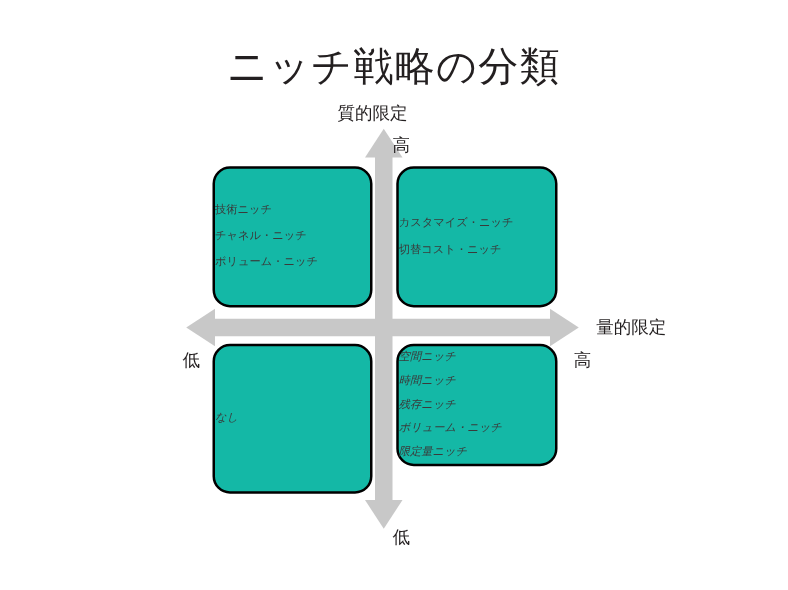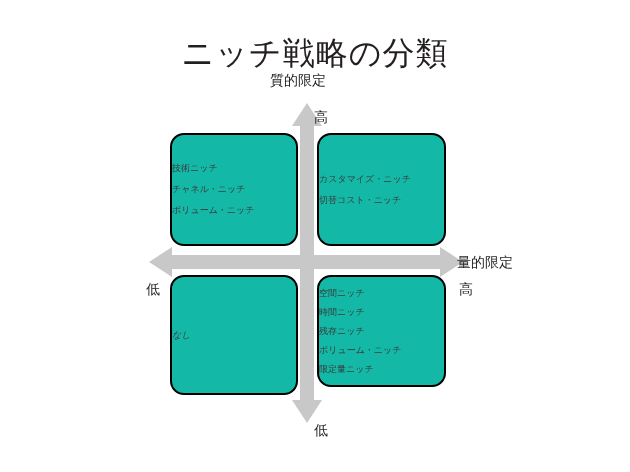--- a/index.html
+++ b/index.html
@@ -49,43 +49,43 @@
   .axis-label {
     position: absolute;
     font-size: 13px;
     line-height: 17px;
     color: #231f20;
     white-space: nowrap;
   }
   .axis-label.big {
     font-size: 14px;
   }
-  .lbl-vert-title { left: 270px; top: 72px; }
+  .lbl-vert-title { left: 270px; top: 83px; }
   .lbl-vert-high  { left: 314px; top: 109px; }
   .lbl-vert-low   { left: 314px; top: 422px; }
-  .lbl-horz-title { left: 457px; top: 254px; }
+  .lbl-horz-title { left: 477px; top: 254px; }
   .lbl-horz-high  { left: 459px; top: 281px; }
   .lbl-horz-low   { left: 146px; top: 281px; }
 
   
   .quad {
     position: absolute;
     box-sizing: border-box;
     border: 2px solid #000000;
     border-radius: 14px;
     background: #14b8a6;
     display: flex;
     flex-direction: column;
     align-items: flex-start;
     justify-content: center;
   }
   .quad-tl { left: 170px; top: 133px; width: 128px; height: 113px; }
   .quad-tr { left: 317px; top: 133px; width: 129px; height: 113px; }
   .quad-bl { left: 170px; top: 275px; width: 128px; height: 120px; font-style: italic; }
-  .quad-br { left: 317px; top: 275px; width: 129px; height: 112px; }
+  .quad-br { left: 317px; top: 275px; width: 129px; height: 98px; font-style: italic; }
 
   .quad-item {
     font-size: 9px;
     line-height: 11px;
     color: #3a3a3a;
     text-align: center;
     white-space: nowrap;
     margin: 5px 0;
   }
   .quad-br .quad-item { margin: 4px 0; }

